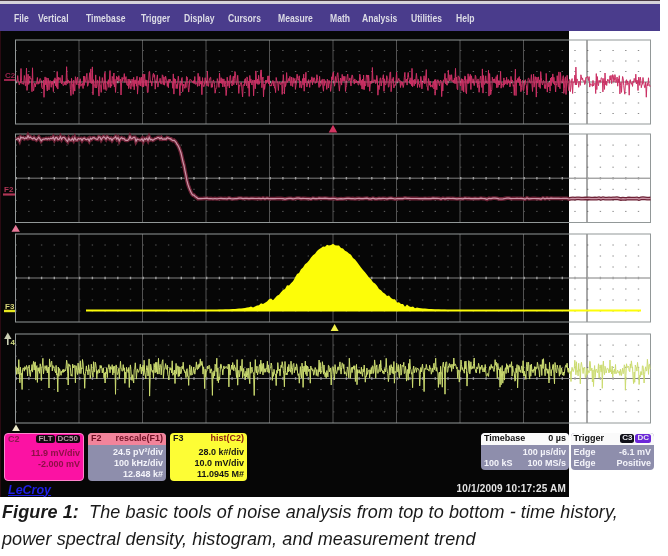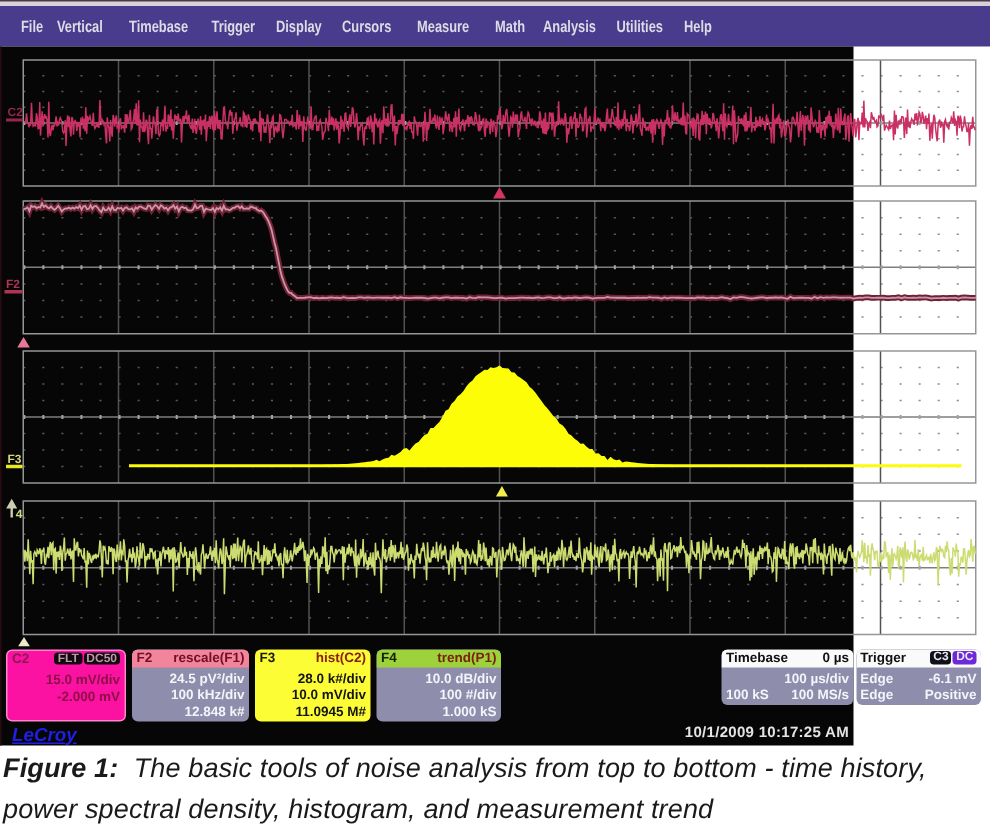--- a/index.html
+++ b/index.html
@@ -127,21 +127,21 @@
 <text x="4" y="308.5" font-size="8" font-weight="bold" fill="#d8d87a" font-family="Liberation Sans, sans-serif">F3</text>
 <line x1="3" y1="311" x2="14" y2="311" stroke="#e8e820" stroke-width="2.4"></line>
 <path d="M6.8 345 L6.8 337" stroke="#c9cdb2" stroke-width="1.6" fill="none"></path>
 <path d="M6.8 332.5 L10.5 339 L3.1 339 Z" fill="#c9cdb2"></path>
 <text x="9.5" y="345" font-size="8" font-weight="bold" fill="#d2dc80" font-family="Liberation Sans, sans-serif">4</text>
       </svg>
 
     <div class="box" style="left:3px;top:401.5px;width:80px;height:48.5px;background:#fb12a3;border:1px solid #ff84cc;">
       <div class="tb" style="color:#8c1a50;"><span>C2</span><span class="r"><span class="badge" style="color:#b89aa8;">FLT</span><span class="badge" style="color:#b89aa8;margin-left:1px;">DC50</span></span></div>
       <div class="bd" style="color:#8c1046;">
-        <div class="row" style="margin-top:0.5px;">15.0 mV/div</div>
+        <div class="row" style="margin-top:0.5px;">11.9 mV/div</div>
         <div class="row">-2.000 mV</div>
       </div>
     </div>
 
     <div class="box" style="left:87px;top:402px;width:78px;height:47.5px;background:#8e8eac;">
       <div class="tb" style="background:#f2849b;color:#701025;"><span>F2</span><span class="r">rescale(F1)</span></div>
       <div class="bd" style="color:#f4f4fa;">
         <div class="row">24.5 pV²/div</div>
         <div class="row">100 kHz/div</div>
         <div class="row">12.848 k#</div>
@@ -150,28 +150,20 @@
 
     <div class="box" style="left:169px;top:402px;width:77px;height:47.5px;background:#fdfd35;">
       <div class="tb" style="color:#1a1a1a;"><span>F3</span><span class="r" style="color:#8c2015;">hist(C2)</span></div>
       <div class="bd" style="color:#141414;">
         <div class="row">28.0 k#/div</div>
         <div class="row">10.0 mV/div</div>
         <div class="row">11.0945 M#</div>
       </div>
     </div>
 
-    <div class="box" style="left:250px;top:402px;width:83px;height:47.5px;background:#8e8eac;">
-      <div class="tb" style="background:#9ed23a;color:#142005;"><span>F4</span><span class="r" style="color:#7a2010;">trend(P1)</span></div>
-      <div class="bd" style="color:#f4f4fa;">
-        <div class="row">10.0 dB/div</div>
-        <div class="row">100 #/div</div>
-        <div class="row">1.000 kS</div>
-      </div>
-    </div>
 
     <div class="box" style="left:480px;top:402px;width:88px;height:37px;background:#8e8eac;">
       <div class="tb" style="background:#fafafa;color:#101010;"><span>Timebase</span><span class="r">0 µs</span></div>
       <div class="bd" style="color:#f4f4fa;">
         <div class="row">100 µs/div</div>
         <div class="row"><span class="l">100 kS</span>100 MS/s</div>
       </div>
     </div>
 
     <div class="box" style="left:569.5px;top:402px;width:83.5px;height:37px;background:#8e8eac;">

